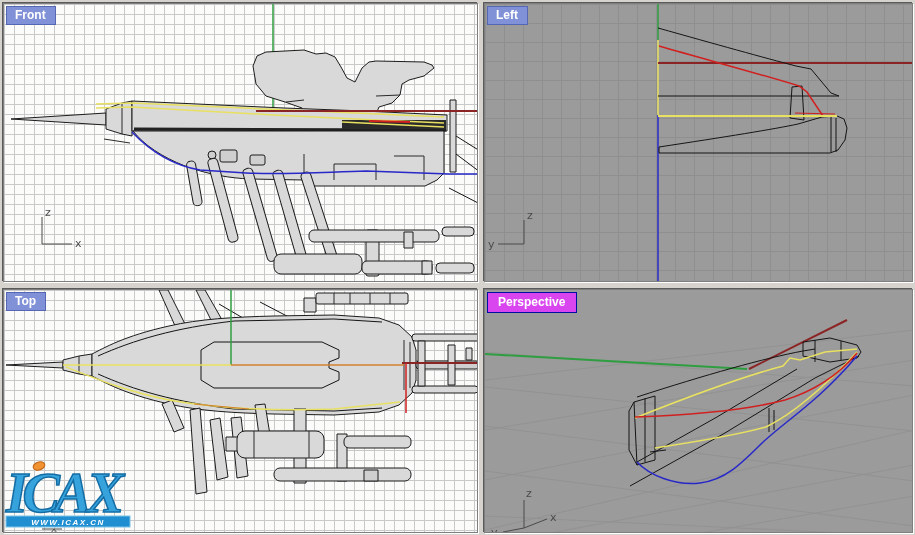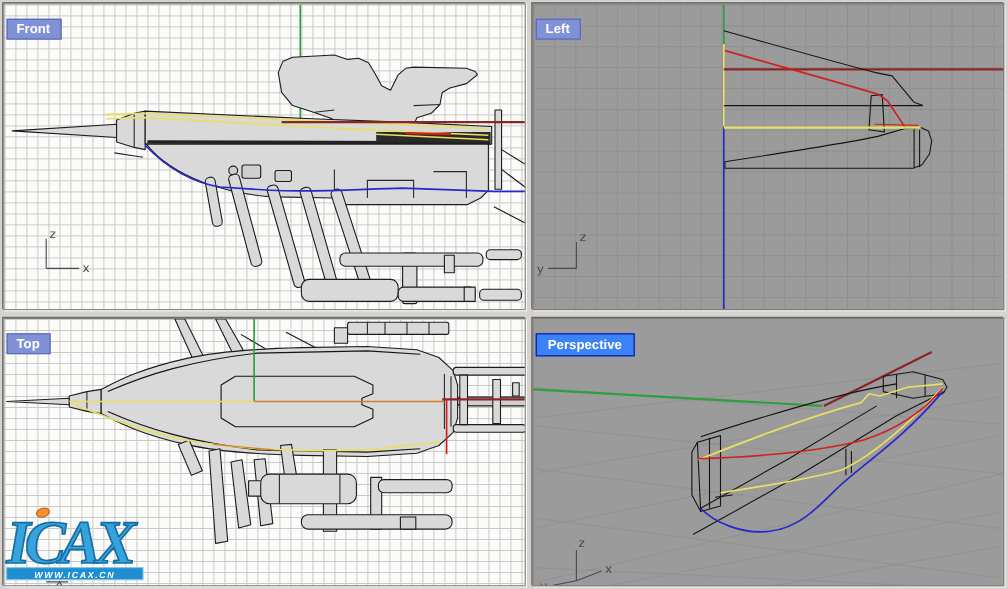--- a/index.html
+++ b/index.html
@@ -12,24 +12,24 @@
     background-size:10px 10px; }
   .vp-gray { background-color:#9B9B9B;
     background-image: linear-gradient(to right, #8F8F8F 1px, transparent 1px),
                       linear-gradient(to bottom, #8F8F8F 1px, transparent 1px);
     background-size:19px 19px; }
   .vp-persp { background-color:#9B9B9B; }
   #vp-front { left:3px; top:3px; width:475px; height:279px; }
   #vp-left  { left:484px; top:3px; width:429px; height:279px; }
   #vp-top   { left:3px; top:289px; width:475px; height:244px; }
   #vp-persp { left:484px; top:289px; width:429px; height:244px; }
-  .vp-label { position:absolute; top:13px; left:2px; z-index:5; color:#FFFFFF;
+  .vp-label { position:absolute; top:2px; left:2px; z-index:5; color:#FFFFFF;
     font:bold 12px "Liberation Sans", sans-serif; padding:1px 9px 2px 8px;
     background:#8091D8; border:1px solid #5566B4; cursor:default; }
-  .vp-label.active { background:#3b82f6; border-color:#0010A0; padding:2px 11px 3px 10px; }
+  .vp-label.active { background:#d946ef; border-color:#0010A0; padding:2px 11px 3px 10px; }
   svg { position:absolute; left:0; top:0; }
   .model { fill:#D9D9D9; stroke:#1C1C1C; stroke-width:1; stroke-linejoin:round; }
   .model2 { fill:#CFCFCF; stroke:#1C1C1C; stroke-width:1; stroke-linejoin:round; }
   .wire { fill:none; stroke:#151515; stroke-width:1; stroke-linejoin:round; }
   .detail { fill:none; stroke:#2a2a2a; stroke-width:1; }
   .axis-ic line, .axis-ic path { stroke:#4A4A4A; stroke-width:1; fill:none; }
   .axis-ic text { fill:#4A4A4A; font:11px "DejaVu Sans", sans-serif; }
   .pgrid line { stroke:#929292; stroke-width:1; }
 </style>
 </head>

